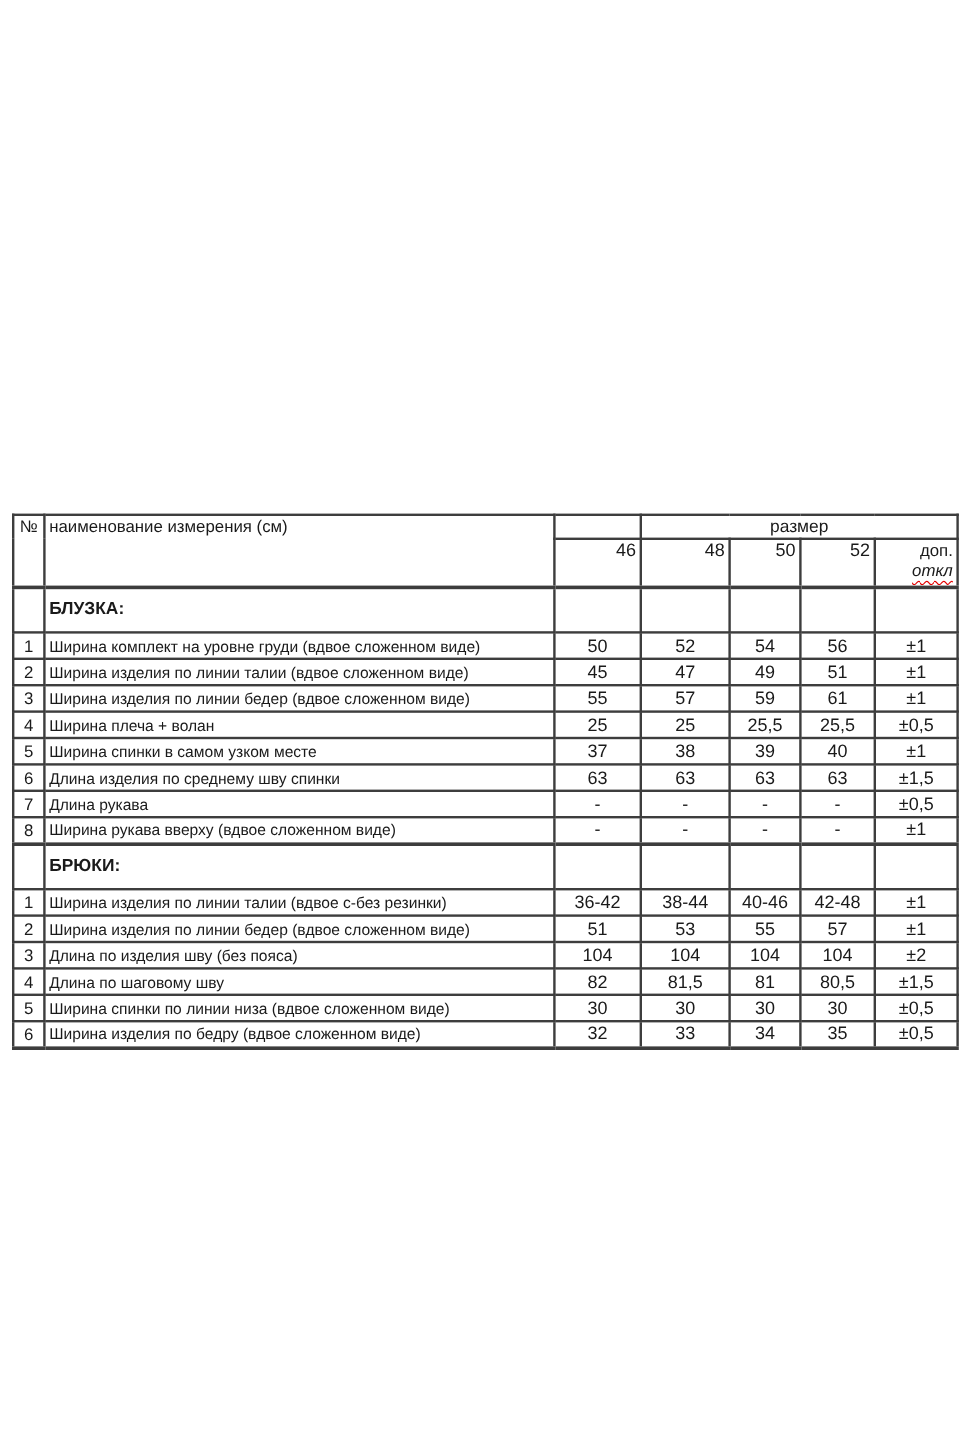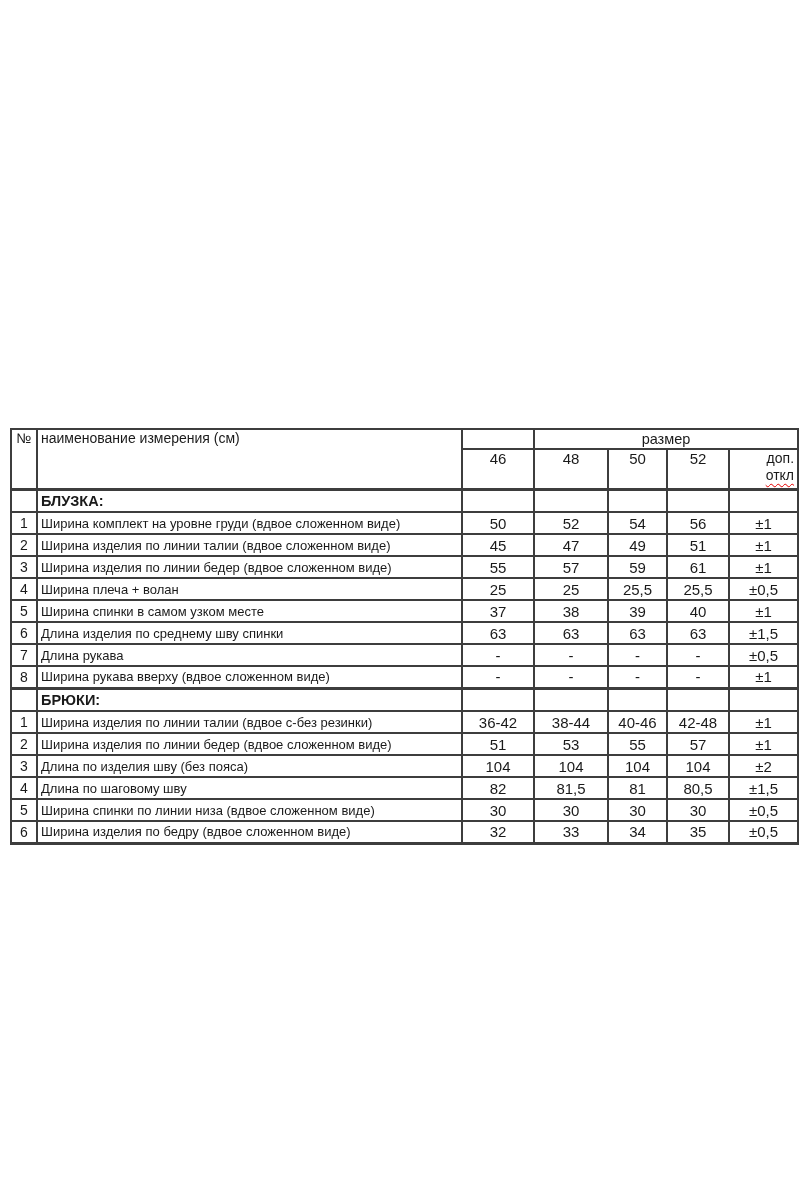--- a/index.html
+++ b/index.html
@@ -37,35 +37,36 @@
     font-weight:normal;
     box-sizing:border-box;
   }
   
   thead tr.hrow-a{height:20px;}
   thead tr.hrow-b{height:40px;}
   th.h-num{vertical-align:top;text-align:center;font-size:14px;padding-top:2px;}
   th.h-name{vertical-align:top;text-align:left;font-size:14px;padding-top:2px;}
   th.h-spacer{}
   th.h-size-group{text-align:center;font-size:14.5px;vertical-align:middle;}
-  th.h-size{text-align:center;font-size:15px;font-weight:bold;vertical-align:top;padding-top:4px;}
+  th.h-size{text-align:right;font-size:15px;font-weight:bold;vertical-align:top;padding-top:4px;}
   th.h-tol{text-align:right;font-size:14px;vertical-align:top;line-height:17px;padding-top:3px;}
   .spellcheck{
     text-decoration:underline wavy #e30000;
     text-decoration-thickness:1px;
     text-underline-offset:3px;
+    font-style:italic;
   }
   
   tbody tr{height:22px;}
   tbody td{vertical-align:middle;}
   td.c-num{text-align:center;font-size:14px;}
   td.c-name{text-align:left;font-size:13px;padding-left:4px;}
   td.c-val{text-align:center;font-size:15px;}
   td.c-tol{text-align:center;font-size:15px;}
-  tr.section-row{height:23px;}
+  tr.section-row{height:38px;}
   tr.section-row td{border-top-width:3px;}
   tr.section-row td.c-name{font-weight:bold;font-size:14.5px;}
   tbody tr:last-child td{border-bottom-width:3px;}
 </style>
 </head>
 <body>
 
 <div class="title-block">
 </div>
 

